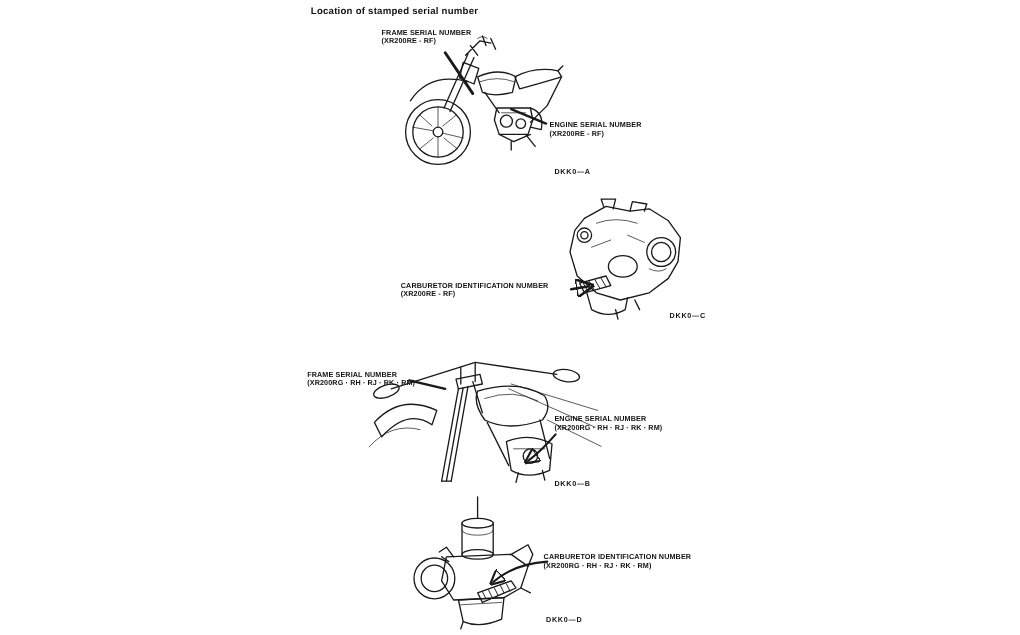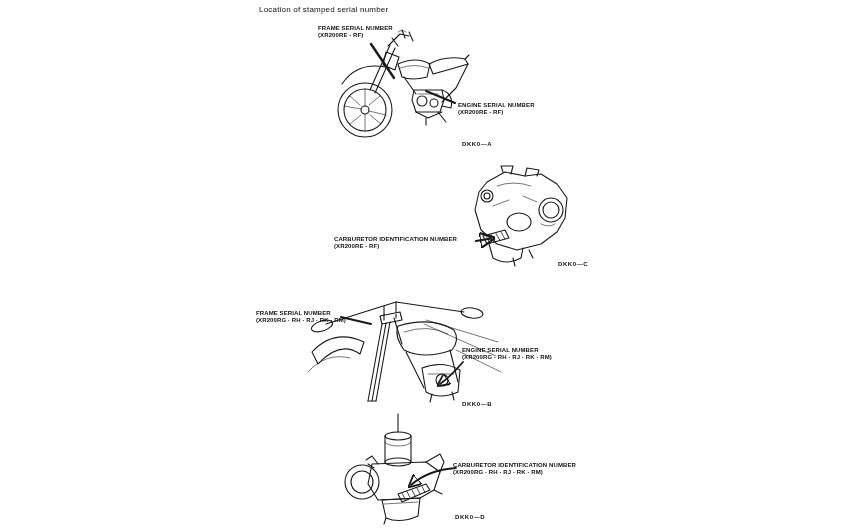--- a/index.html
+++ b/index.html
@@ -1,19 +1,19 @@
 <!DOCTYPE html>
 <html><head>
 <meta charset="utf-8">
 <style>
   html,body{margin:0;padding:0;background:#fff;}
   #canvas{position:relative;width:850px;height:529px;background:#ffffff;overflow:hidden;
           font-family:"Liberation Sans",sans-serif;color:#1a1a1a;}
   .abs{position:absolute;}
-  .title{font-size:8px;font-weight:normal;letter-spacing:.2px;color:#111;}
+  .title{font-size:8px;font-weight:bold;letter-spacing:.2px;color:#111;}
   .lbl{font-size:6px;font-weight:bold;line-height:7px;letter-spacing:.1px;color:#111;white-space:nowrap;}
   .cap{font-size:6px;font-weight:bold;letter-spacing:.6px;color:#111;white-space:nowrap;}
   svg{display:block;overflow:visible;}
   .art path,.art circle,.art ellipse,.art line{fill:none;stroke:#1a1a1a;stroke-width:1.1;
        stroke-linecap:round;stroke-linejoin:round;}
   .art .thin{stroke-width:.6;}
   .art .hatch{stroke-width:.8;}
   #leaders path{fill:none;stroke:#1a1a1a;stroke-linecap:round;}
 </style>
 </head>

